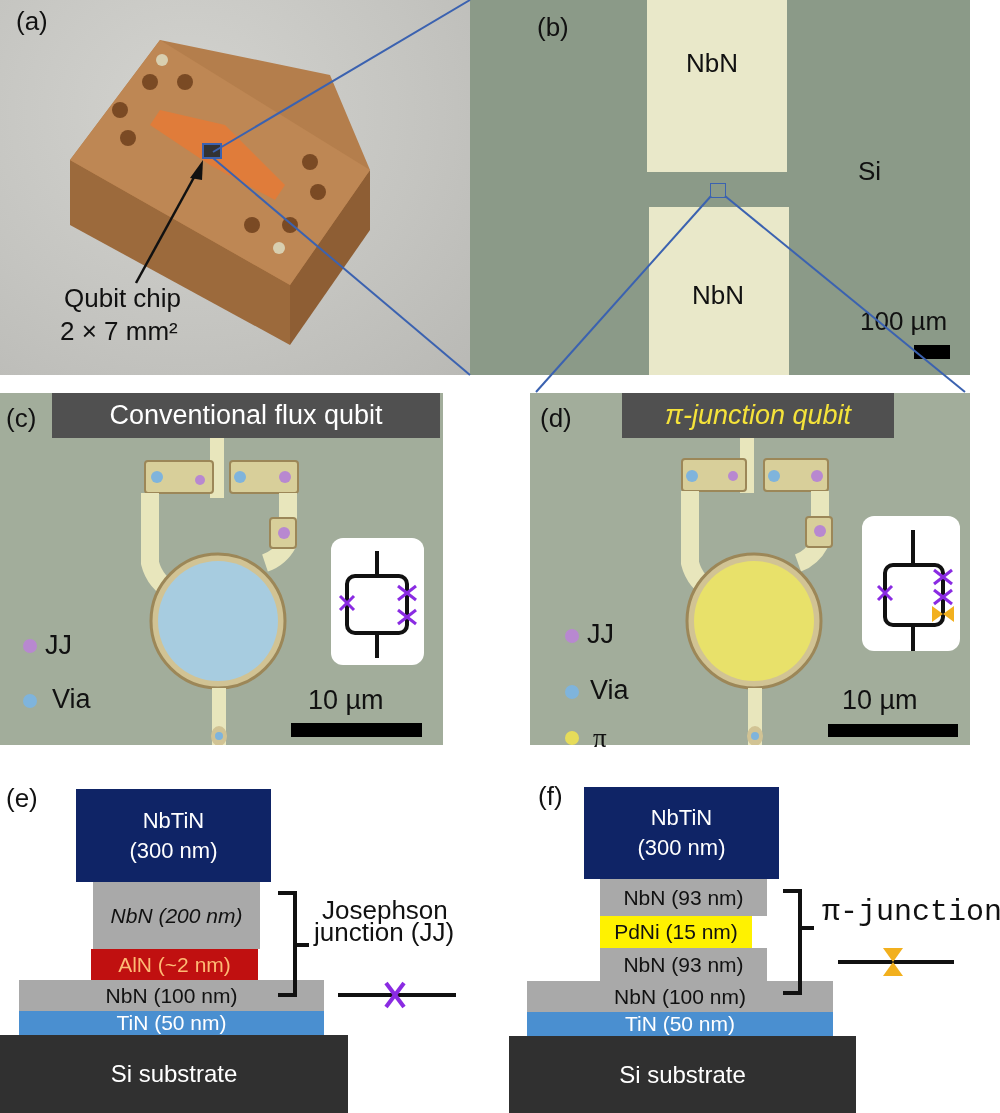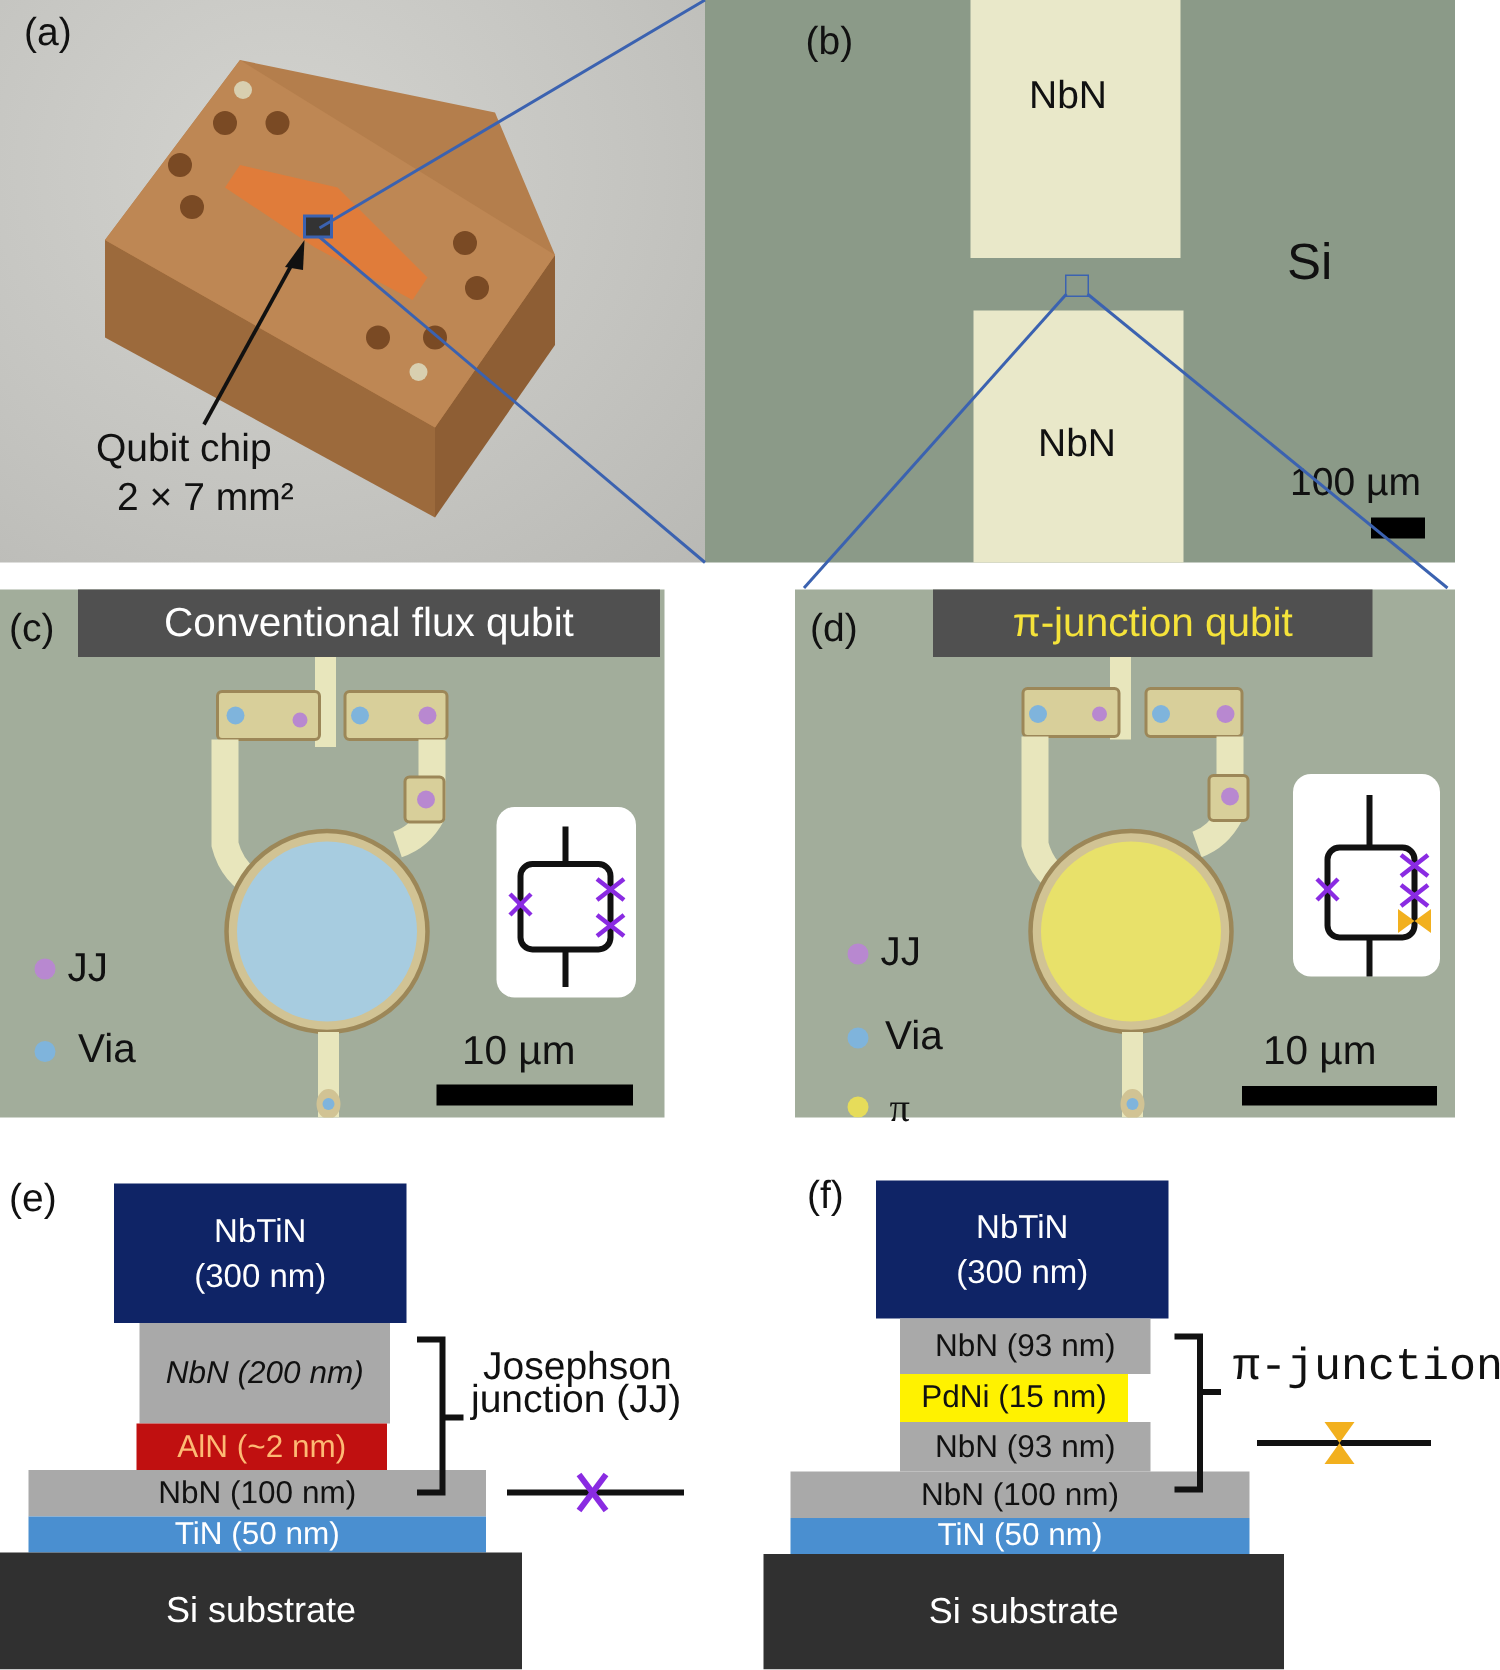--- a/index.html
+++ b/index.html
@@ -47,31 +47,31 @@
         <circle cx="279" cy="248" r="6"></circle>
     </g>
 
     <rect x="203" y="144" width="18" height="14" fill="#333" stroke="#3b62b0" stroke-width="2"></rect>
 
     <line x1="136" y1="283" x2="198" y2="170" stroke="#111" stroke-width="2.5"></line>
     <polygon points="203,160 190,178 202,180" fill="#111"></polygon>
   </svg>
   <span class="panel-label" style="left:16px;top:6px;">(a)</span>
   <span class="txt" style="left:64px;top:283px;font-size:26px;">Qubit chip</span>
-  <span class="txt" style="left:78px;top:316px;font-size:26px;">2 × 7 mm²</span>
+  <span class="txt" style="left:60px;top:316px;font-size:26px;">2 × 7 mm²</span>
 </div>
 
 <div class="abs micro-b">
   <div class="abs" style="left:177px;top:0;width:140px;height:172px;background:#e9e8c9;"></div>
   <div class="abs" style="left:179px;top:207px;width:140px;height:168px;background:#e9e8c9;"></div>
   <div class="abs" style="left:240px;top:183px;width:14px;height:13px;border:1.5px solid #3b62b0;"></div>
   <span class="panel-label" style="left:67px;top:12px;">(b)</span>
   <span class="txt" style="left:216px;top:48px;font-size:26px;">NbN</span>
   <span class="txt" style="left:222px;top:280px;font-size:26px;">NbN</span>
-  <span class="txt" style="left:388px;top:156px;font-size:34px;">Si</span>
+  <span class="txt" style="left:388px;top:156px;font-size:26px;">Si</span>
   <span class="txt" style="left:390px;top:306px;font-size:26px;">100 µm</span>
   <div class="abs" style="left:444px;top:345px;width:36px;height:14px;background:#000;"></div>
 </div>
 
 <div class="abs micro-c">
   <div class="title-bar" style="left:52px;top:0;width:388px;height:45px;">
     <span>Conventional flux qubit</span>
   </div>
   <span class="panel-label" style="left:6px;top:10px;">(c)</span>
   <svg class="abs" style="left:0;top:0;" width="443" height="352">
@@ -115,21 +115,21 @@
           <line x1="416" y1="217" x2="398" y2="231"></line>
       </g>
     </g>
   </svg>
   <span class="txt" style="left:45px;top:237px;font-size:27px;">JJ</span>
   <span class="txt" style="left:52px;top:291px;font-size:27px;">Via</span>
   <span class="txt" style="left:308px;top:292px;font-size:27px;">10 µm</span>
 </div>
 
 <div class="abs micro-d">
-  <div class="title-bar" style="left:92px;top:0;width:293px;height:45px;">
+  <div class="title-bar" style="left:92px;top:0;width:272px;height:45px;font-style:italic;">
     <span style="color:#f5e33a;">π-junction qubit</span>
   </div>
   <span class="panel-label" style="left:10px;top:10px;">(d)</span>
   <svg class="abs" style="left:0;top:0;" width="440" height="352">
     <rect x="210" y="45" width="14" height="55" fill="#e8e6bc"></rect>
     <rect x="152" y="66" width="64" height="32" rx="3" fill="#d8cf9a" stroke="#9c8758" stroke-width="2"></rect>
     <rect x="234" y="66" width="64" height="32" rx="3" fill="#d8cf9a" stroke="#9c8758" stroke-width="2"></rect>
     <path d="M160,98 L160,170 Q165,190 185,200" stroke="#e8e6bc" stroke-width="18" fill="none"></path>
     <path d="M290,98 L290,150 Q282,165 268,170" stroke="#e8e6bc" stroke-width="18" fill="none"></path>
     <rect x="276" y="124" width="26" height="30" rx="3" fill="#d8cf9a" stroke="#9c8758" stroke-width="2"></rect>

